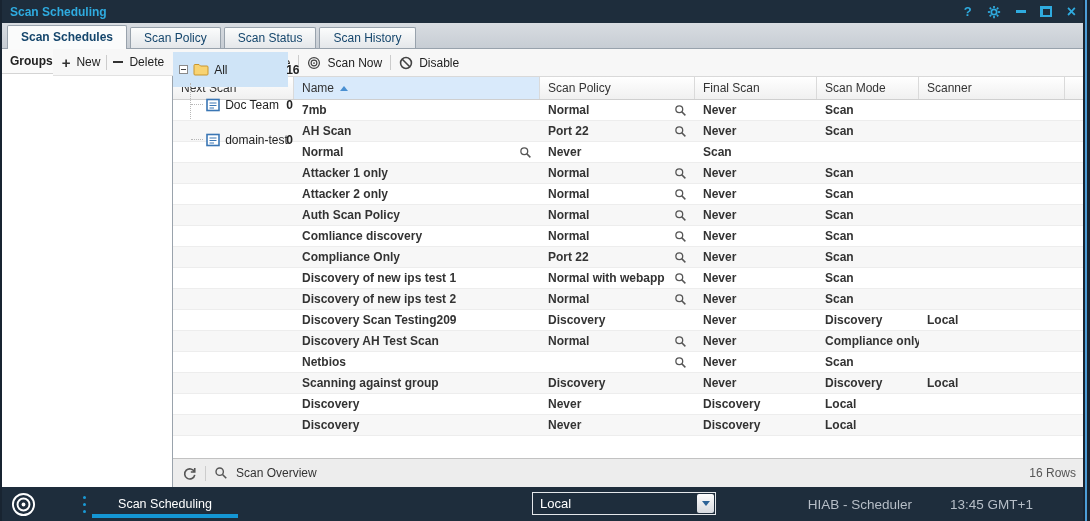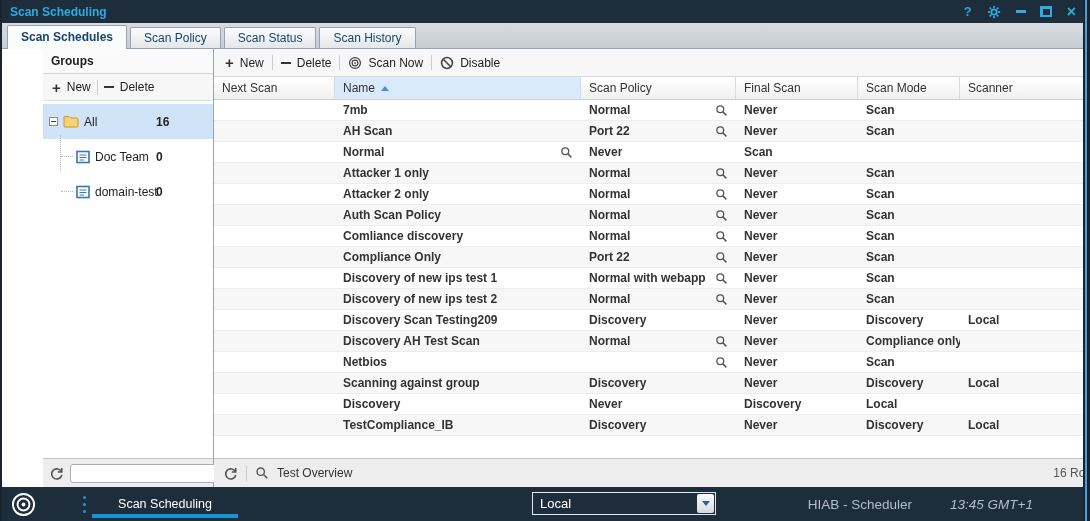--- a/index.html
+++ b/index.html
@@ -29,21 +29,21 @@
             padding-left:5px; gap:3px; }
   .tab { height:21px; line-height:20px; padding:0 13px; font-size:12px; color:#15466c;
          background:linear-gradient(#fbfcfc,#e4e7ea); border:1px solid #98a2ac;
          border-bottom:none; border-radius:2px 2px 0 0; cursor:default; }
   .tab.active { font-weight:bold; background:#fafbfb; height:24px; line-height:23px; margin-bottom:-1px; }
 
   
   .body { display:flex; height:438px; }
 
   
-  .sidebar { width:171px; border-right:1px solid #9aa3ac; display:flex; flex-direction:column; background:#fff;margin-left:41px; }
+  .sidebar { width:171px; border-right:1px solid #9aa3ac; display:flex; background:#fff; }
   .groups-header { height:25px; line-height:25px; padding-left:8px; font-size:12px; font-weight:bold;
             color:#222; background:#fafafa; border-bottom:1px solid #d4d4d4; }
   .side-toolbar { height:27px; display:flex; align-items:center; gap:6px; padding:0 9px;
             font-size:12px; color:#222; background:#f7f7f7; border-bottom:1px solid #e2e2e2; }
   .tbtn { display:flex; align-items:center; gap:6px; cursor:default; }
   .plus-glyph { font-size:15px; font-weight:bold; color:#333; line-height:1; }
   .minus-glyph { display:inline-block; width:10px; height:2px; background:#333; }
   .vsep { width:1px; height:15px; background:#ccc; }
   .tree { flex:1; padding-top:3px; font-size:12px; color:#222; }
   .tree-row { height:35px; display:flex; align-items:center; position:relative; cursor:default; }
@@ -95,21 +95,21 @@
   .task-underline { position:absolute; left:0; right:0; bottom:3px; height:4px; background:#1496d4; }
   .scanner-select { position:absolute; left:530px; top:5px; width:184px; height:23px;
           border:1px solid #e4e7ea; display:flex; align-items:center; color:#fff; font-size:13px;
           padding-left:7px; cursor:default; }
   .select-arrow-btn { position:absolute; right:1px; top:1px; bottom:1px; width:17px;
           background:linear-gradient(#fdfdfd,#d7dadf); border-radius:2px; display:flex;
           align-items:center; justify-content:center; }
   .chevron-down { width:0; height:0; border-left:4px solid transparent; border-right:4px solid transparent;
           border-top:5px solid #2d6397; }
   .app-label { position:absolute; right:178px; color:#b6bec7; font-size:13.5px; }
-  .status-time { position:absolute; right:57px; color:#b6bec7; font-size:13.5px;font-style:italic; }
+  .status-time { position:absolute; right:57px; color:#b6bec7; font-size:13.5px; }
 
   .icon-svg { display:inline-flex; vertical-align:middle; }
 </style>
 </head>
 <body>
 
 <div class="window">
   <div class="right-border"></div>
 
   <div class="titlebar">
@@ -490,21 +490,20 @@
             <div class="cell policy">
               <span>Discovery</span>
             </div>
             <div class="cell">Never</div>
             <div class="cell">Discovery</div>
             <div class="cell">Local</div>
             <div class="cell"></div>
           </div>
           <div class="row">
             <div class="cell"></div>
-            <div class="cell">TestCompliance_IB</div>
             <div class="cell policy">
               <span>Discovery</span>
             </div>
             <div class="cell">Never</div>
             <div class="cell">Discovery</div>
             <div class="cell">Local</div>
             <div class="cell"></div>
           </div>
         </div>
 
@@ -515,21 +514,21 @@
             <path d="M13.6 2.2 L13.6 6.4 L9.4 6.4" fill="none" stroke="#555" stroke-width="1.7"></path>
           </svg>
         </span>
         <span class="vsep"></span>
         <span class="icon-svg">
           <svg width="14" height="14" viewBox="0 0 16 16">
             <circle cx="6.5" cy="6.5" r="4.2" fill="none" stroke="#555" stroke-width="1.6"></circle>
             <line x1="9.7" y1="9.7" x2="14" y2="14" stroke="#555" stroke-width="1.8"></line>
           </svg>
         </span>
-        <span>Test Overview</span>
+        <span>Scan Overview</span>
         <span class="row-count">16 Rows</span>
       </div>
     </div>
   </div>
 
   <div class="statusbar">
     <span class="logo">
       <svg width="25" height="25" viewBox="0 0 26 26">
         <circle cx="13" cy="13" r="11" fill="none" stroke="#fff" stroke-width="2"></circle>
         <circle cx="13" cy="13" r="6.2" fill="none" stroke="#fff" stroke-width="2"></circle>

